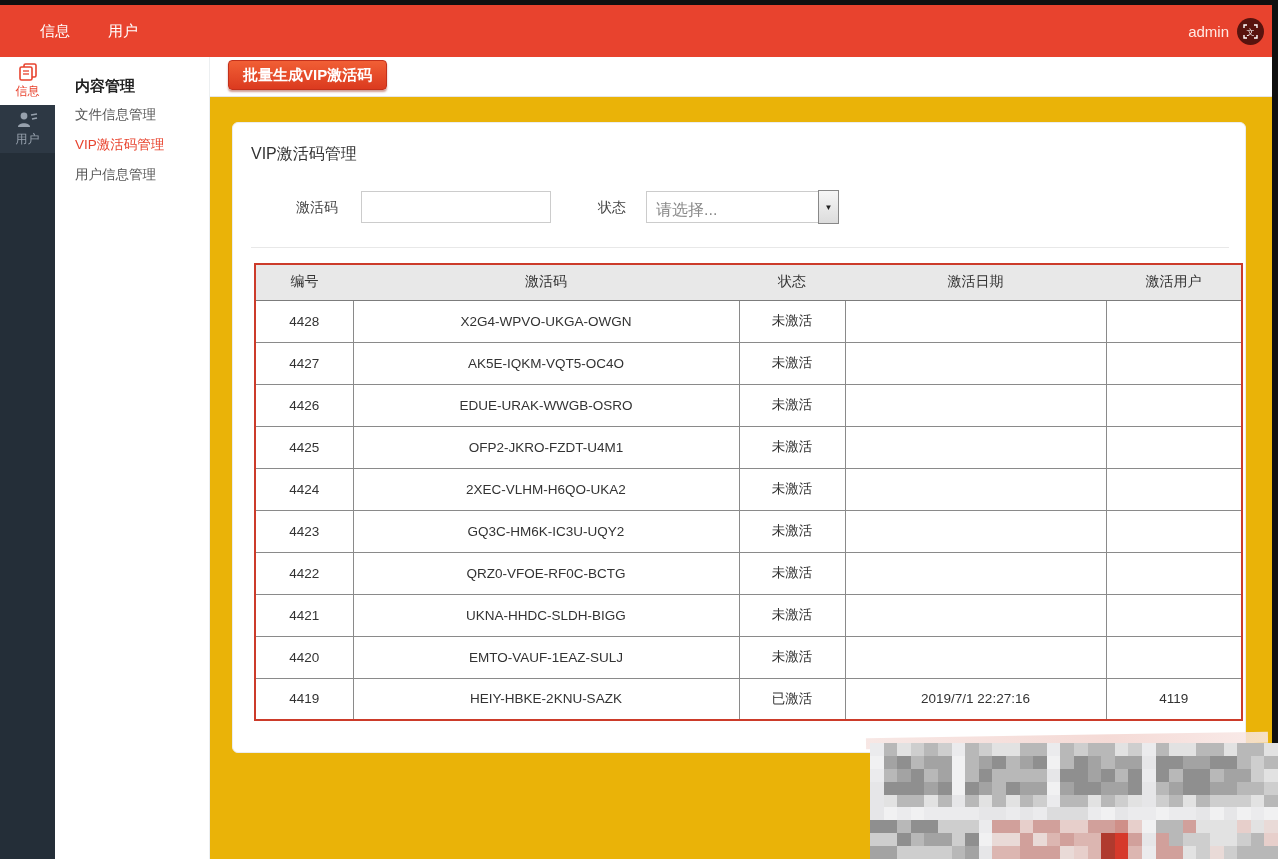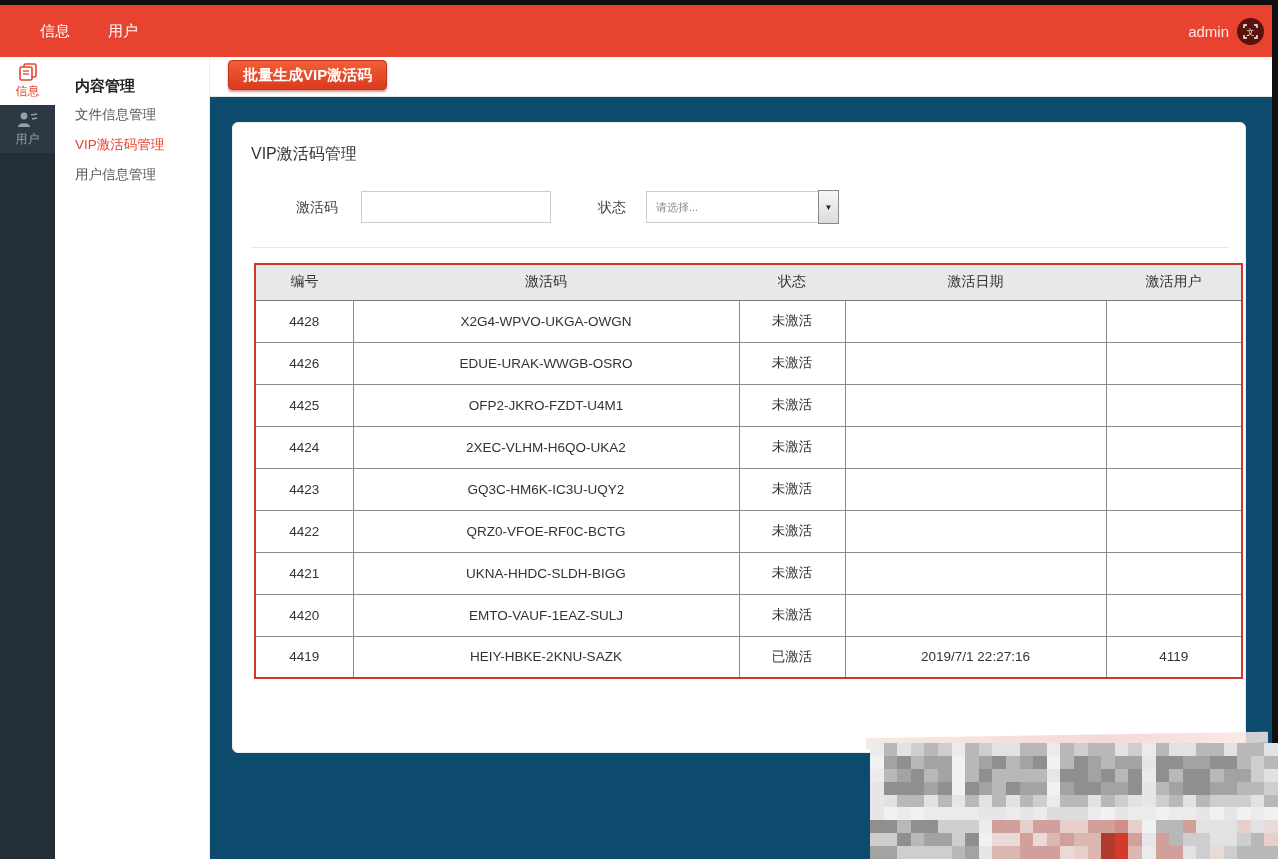--- a/index.html
+++ b/index.html
@@ -32,21 +32,21 @@
   .icon-item.dim .lbl { color:#97a1ad; }
 
   
   #submenu { left:55px; top:57px; width:155px; height:802px; background:#fff;
              border-right:1px solid #eceff1; z-index:20; }
   #submenu .hdr { font-size:15px; font-weight:bold; color:#222; margin:20px 0 10px 20px; }
   #submenu .sm-item { font-size:13.5px; color:#555; margin:0 0 12px 20px; cursor:pointer; }
   #submenu .sm-item.active { color:var(--accent,#e8432e); }
 
   
-  #main { left:210px; top:57px; width:1068px; height:802px; background:#0c4a6e; z-index:10; }
+  #main { left:210px; top:57px; width:1068px; height:802px; background:#eab308; z-index:10; }
   #toolbar { position:absolute; left:0; top:0; width:1068px; height:40px; background:#fff;
              border-bottom:1px solid #e6e6e6; }
   .red-btn { background:linear-gradient(#f15f35,#db3a1f); color:#fff; border:1px solid #c3301b;
              border-radius:4px; box-shadow:0 2px 2px rgba(150,40,20,.45); cursor:pointer;
              font-family:inherit; }
   #batch-btn { position:absolute; left:18px; top:3px; height:30px; padding:0 14px;
                font-size:15px; font-weight:bold; }
 
   
   #panel { position:absolute; left:22px; top:65px; width:1014px; height:631px;
@@ -54,21 +54,21 @@
   #panel-title { position:absolute; left:18px; top:21px; font-size:16px; color:#333; }
 
   .form-label { position:absolute; top:76px; font-size:14px; color:#444; }
   #code-label   { left:0;  width:105px; text-align:right; }
   #status-label { left:340px; width:53px; text-align:right; }
   #code-input { position:absolute; left:128px; top:68px; width:190px; height:32px;
                 border:1px solid #ccc; background:#fff; font-size:13px; padding:0 6px;
                 font-family:inherit; }
   .select-box { position:absolute; left:413px; top:68px; width:193px; height:32px;
                 border:1px solid #ccc; background:#fff; cursor:pointer; }
-  .select-box .sel-text { position:absolute; left:9px; top:8px; font-size:11px; color:#8a8a8a; }
+  .select-box .sel-text { position:absolute; left:9px; top:8px; font-size:16px; color:#8a8a8a; }
   .select-box .sel-btn { position:absolute; right:-1px; top:-2px; width:21px; height:34px;
                 background:linear-gradient(#f6f6f6,#dcdcdc); border:1px solid #888;
                 display:flex; align-items:center; justify-content:center; }
   .sel-arrow { font-size:8px; color:#222; }
   #query-btn { position:absolute; left:910px; top:68px; width:98px; height:46px;
                font-size:21px; font-weight:bold; letter-spacing:3px; border-radius:5px; }
 
   #form-divider { position:absolute; left:18px; top:124px; width:978px; height:1px; background:#e8e8e8; }
 
   
@@ -189,20 +189,27 @@
         </thead>
       <tbody id="tbody">
           <tr>
             <td>4428</td>
             <td>X2G4-WPVO-UKGA-OWGN</td>
             <td>未激活</td>
             <td></td>
             <td></td>
           </tr>
           <tr>
+            <td>4427</td>
+            <td>AK5E-IQKM-VQT5-OC4O</td>
+            <td>未激活</td>
+            <td></td>
+            <td></td>
+          </tr>
+          <tr>
             <td>4426</td>
             <td>EDUE-URAK-WWGB-OSRO</td>
             <td>未激活</td>
             <td></td>
             <td></td>
           </tr>
           <tr>
             <td>4425</td>
             <td>OFP2-JKRO-FZDT-U4M1</td>
             <td>未激活</td>

